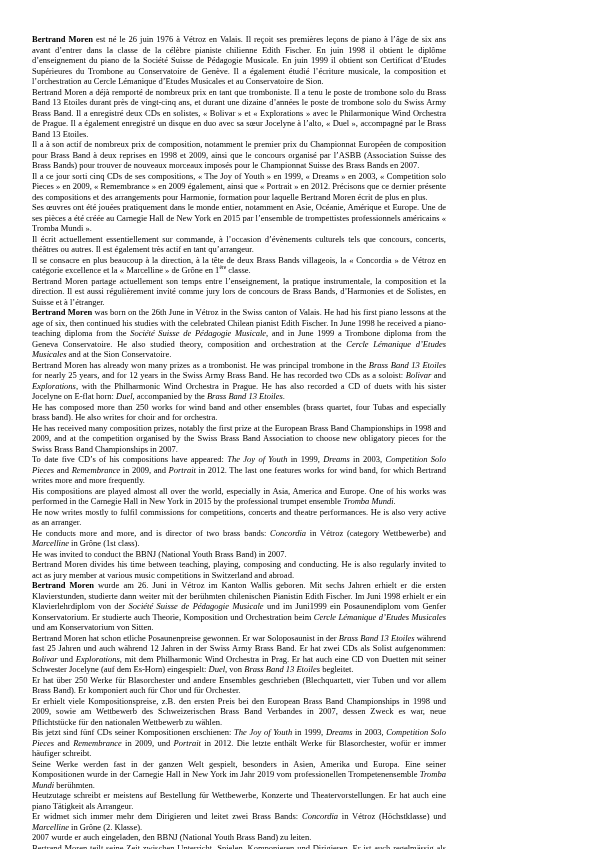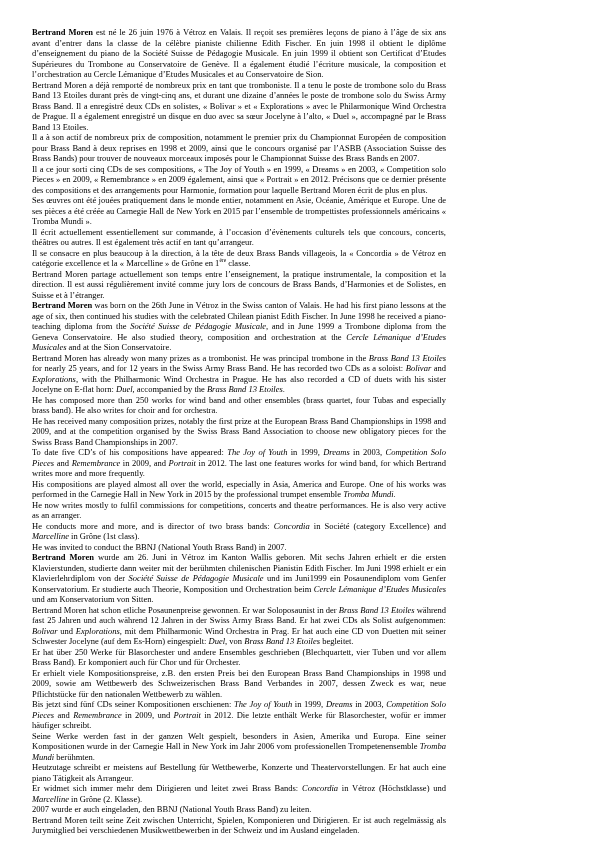--- a/index.html
+++ b/index.html
@@ -6,21 +6,21 @@
   body {
     width: 600px;
     height: 849px;
     background: #ffffff;
     overflow: hidden;
   }
   .page {
     box-sizing: border-box;
     width: 476px;
     height: 849px;
-    padding: 27px 30px 0 32px;
+    padding: 34px 30px 0 32px;
     background: #ffffff;
   }
   .section + .section { }
   .section p {
     margin: 0;
     font-family: "Liberation Serif", "DejaVu Serif", serif;
     font-size: 8.5px;
     line-height: 10.5px;
     color: #000000;
     text-align: justify;
@@ -49,28 +49,29 @@
       <p><span>Bertrand Moren partage actuellement son temps entre l’enseignement, la pratique instrumentale, la composition et la direction. Il est aussi régulièrement invité comme jury lors de concours de Brass Bands, d’Harmonies et de Solistes, en Suisse et à l’étranger.</span></p>
     </div>
     <div class="section">
       <p><span class="b">Bertrand Moren</span><span> was born on the 26th June in Vétroz in the Swiss canton of Valais. He had his first piano lessons at the age of six, then continued his studies with the celebrated Chilean pianist Edith Fischer. In June 1998 he received a piano-teaching diploma from the </span><span class="i">Société Suisse de Pédagogie Musicale</span><span>, and in June 1999 a Trombone diploma from the Geneva Conservatoire. He also studied theory, composition and orchestration at the </span><span class="i">Cercle Lémanique d’Etudes Musicales</span><span> and at the Sion Conservatoire.</span></p>
       <p><span>Bertrand Moren has already won many prizes as a trombonist. He was principal trombone in the </span><span class="i">Brass Band 13 Etoiles</span><span> for nearly 25 years, and for 12 years in the Swiss Army Brass Band. He has recorded two CDs as a soloist: </span><span class="i">Bolivar</span><span> and </span><span class="i">Explorations</span><span>, with the Philharmonic Wind Orchestra in Prague. He has also recorded a CD of duets with his sister Jocelyne on E-flat horn: </span><span class="i">Duel</span><span>, accompanied by the </span><span class="i">Brass Band 13 Etoiles</span><span>.</span></p>
       <p><span>He has composed more than 250 works for wind band and other ensembles (brass quartet, four Tubas and especially brass band). He also writes for choir and for orchestra.</span></p>
       <p><span>He has received many composition prizes, notably the first prize at the European Brass Band Championships in 1998 and 2009, and at the competition organised by the Swiss Brass Band Association to choose new obligatory pieces for the Swiss Brass Band Championships in 2007.</span></p>
       <p><span>To date five CD’s of his compositions have appeared: </span><span class="i">The Joy of Youth</span><span> in 1999, </span><span class="i">Dreams</span><span> in 2003, </span><span class="i">Competition Solo Pieces</span><span> and </span><span class="i">Remembrance</span><span> in 2009, and </span><span class="i">Portrait</span><span> in 2012. The last one features works for wind band, for which Bertrand writes more and more frequently.</span></p>
       <p><span>His compositions are played almost all over the world, especially in Asia, America and Europe. One of his works was performed in the Carnegie Hall in New York in 2015 by the professional trumpet ensemble </span><span class="i">Tromba Mundi</span><span>.</span></p>
       <p><span>He now writes mostly to fulfil commissions for competitions, concerts and theatre performances. He is also very active as an arranger.</span></p>
-      <p><span>He conducts more and more, and is director of two brass bands: </span><span class="i">Concordia</span><span> in Société (category Excellence) and </span><span class="i">Marcelline</span><span> in Grône (1st class).</span></p>
+      <p><span>He conducts more and more, and is director of two brass bands: </span><span class="i">Concordia</span><span> in Vétroz (category Wettbewerbe) and </span><span class="i">Marcelline</span><span> in Grône (1st class).</span></p>
       <p><span>He was invited to conduct the BBNJ (National Youth Brass Band) in 2007.</span></p>
+      <p><span>Bertrand Moren divides his time between teaching, playing, composing and conducting. He is also regularly invited to act as jury member at various music competitions in Switzerland and abroad.</span></p>
     </div>
     <div class="section">
       <p><span class="b">Bertrand Moren</span><span> wurde am 26. Juni in Vétroz im Kanton Wallis geboren. Mit sechs Jahren erhielt er die ersten Klavierstunden, studierte dann weiter mit der berühmten chilenischen Pianistin Edith Fischer. Im Juni 1998 erhielt er ein Klavierlehrdiplom von der </span><span class="i">Société Suisse de Pédagogie Musicale</span><span> und im Juni1999 ein Posaunendiplom vom Genfer Konservatorium. Er studierte auch Theorie, Komposition und Orchestration beim </span><span class="i">Cercle Lémanique d’Etudes Musicales</span><span> und am Konservatorium von Sitten.</span></p>
       <p><span>Bertrand Moren hat schon etliche Posaunenpreise gewonnen. Er war Soloposaunist in der </span><span class="i">Brass Band 13 Etoiles</span><span> während fast 25 Jahren und auch während 12 Jahren in der Swiss Army Brass Band. Er hat zwei CDs als Solist aufgenommen: </span><span class="i">Bolivar</span><span> und </span><span class="i">Explorations</span><span>, mit dem Philharmonic Wind Orchestra in Prag. Er hat auch eine CD von Duetten mit seiner Schwester Jocelyne (auf dem Es-Horn) eingespielt: </span><span class="i">Duel</span><span>, von </span><span class="i">Brass Band 13 Etoiles</span><span> begleitet.</span></p>
       <p><span>Er hat über 250 Werke für Blasorchester und andere Ensembles geschrieben (Blechquartett, vier Tuben und vor allem Brass Band). Er komponiert auch für Chor und für Orchester.</span></p>
       <p><span>Er erhielt viele Kompositionspreise, z.B. den ersten Preis bei den European Brass Band Championships in 1998 und 2009, sowie am Wettbewerb des Schweizerischen Brass Band Verbandes in 2007, dessen Zweck es war, neue Pflichtstücke für den nationalen Wettbewerb zu wählen.</span></p>
       <p><span>Bis jetzt sind fünf CDs seiner Kompositionen erschienen: </span><span class="i">The Joy of Youth</span><span> in 1999, </span><span class="i">Dreams</span><span> in 2003, </span><span class="i">Competition Solo Pieces</span><span> and </span><span class="i">Remembrance</span><span> in 2009, und </span><span class="i">Portrait</span><span> in 2012. Die letzte enthält Werke für Blasorchester, wofür er immer häufiger schreibt.</span></p>
-      <p><span>Seine Werke werden fast in der ganzen Welt gespielt, besonders in Asien, Amerika und Europa. Eine seiner Kompositionen wurde in der Carnegie Hall in New York im Jahr 2006 vom professionellen Trompetenensemble </span><span class="i">Tromba Mundi</span><span> berühmten.</span></p>
+      <p><span>Seine Werke werden fast in der ganzen Welt gespielt, besonders in Asien, Amerika und Europa. Eine seiner Kompositionen wurde in der Carnegie Hall in New York im Jahr 2019 vom professionellen Trompetenensemble </span><span class="i">Tromba Mundi</span><span> berühmten.</span></p>
       <p><span>Heutzutage schreibt er meistens auf Bestellung für Wettbewerbe, Konzerte und Theatervorstellungen. Er hat auch eine piano Tätigkeit als Arrangeur.</span></p>
       <p><span>Er widmet sich immer mehr dem Dirigieren und leitet zwei Brass Bands: </span><span class="i">Concordia</span><span> in Vétroz (Höchstklasse) und </span><span class="i">Marcelline</span><span> in Grône (2. Klasse).</span></p>
       <p><span>2007 wurde er auch eingeladen, den BBNJ (National Youth Brass Band) zu leiten.</span></p>
       <p><span>Bertrand Moren teilt seine Zeit zwischen Unterricht, Spielen, Komponieren und Dirigieren. Er ist auch regelmässig als Jurymitglied bei verschiedenen Musikwettbewerben in der Schweiz und im Ausland eingeladen.</span></p>
     </div>
   </div>
 
 </body></html>

